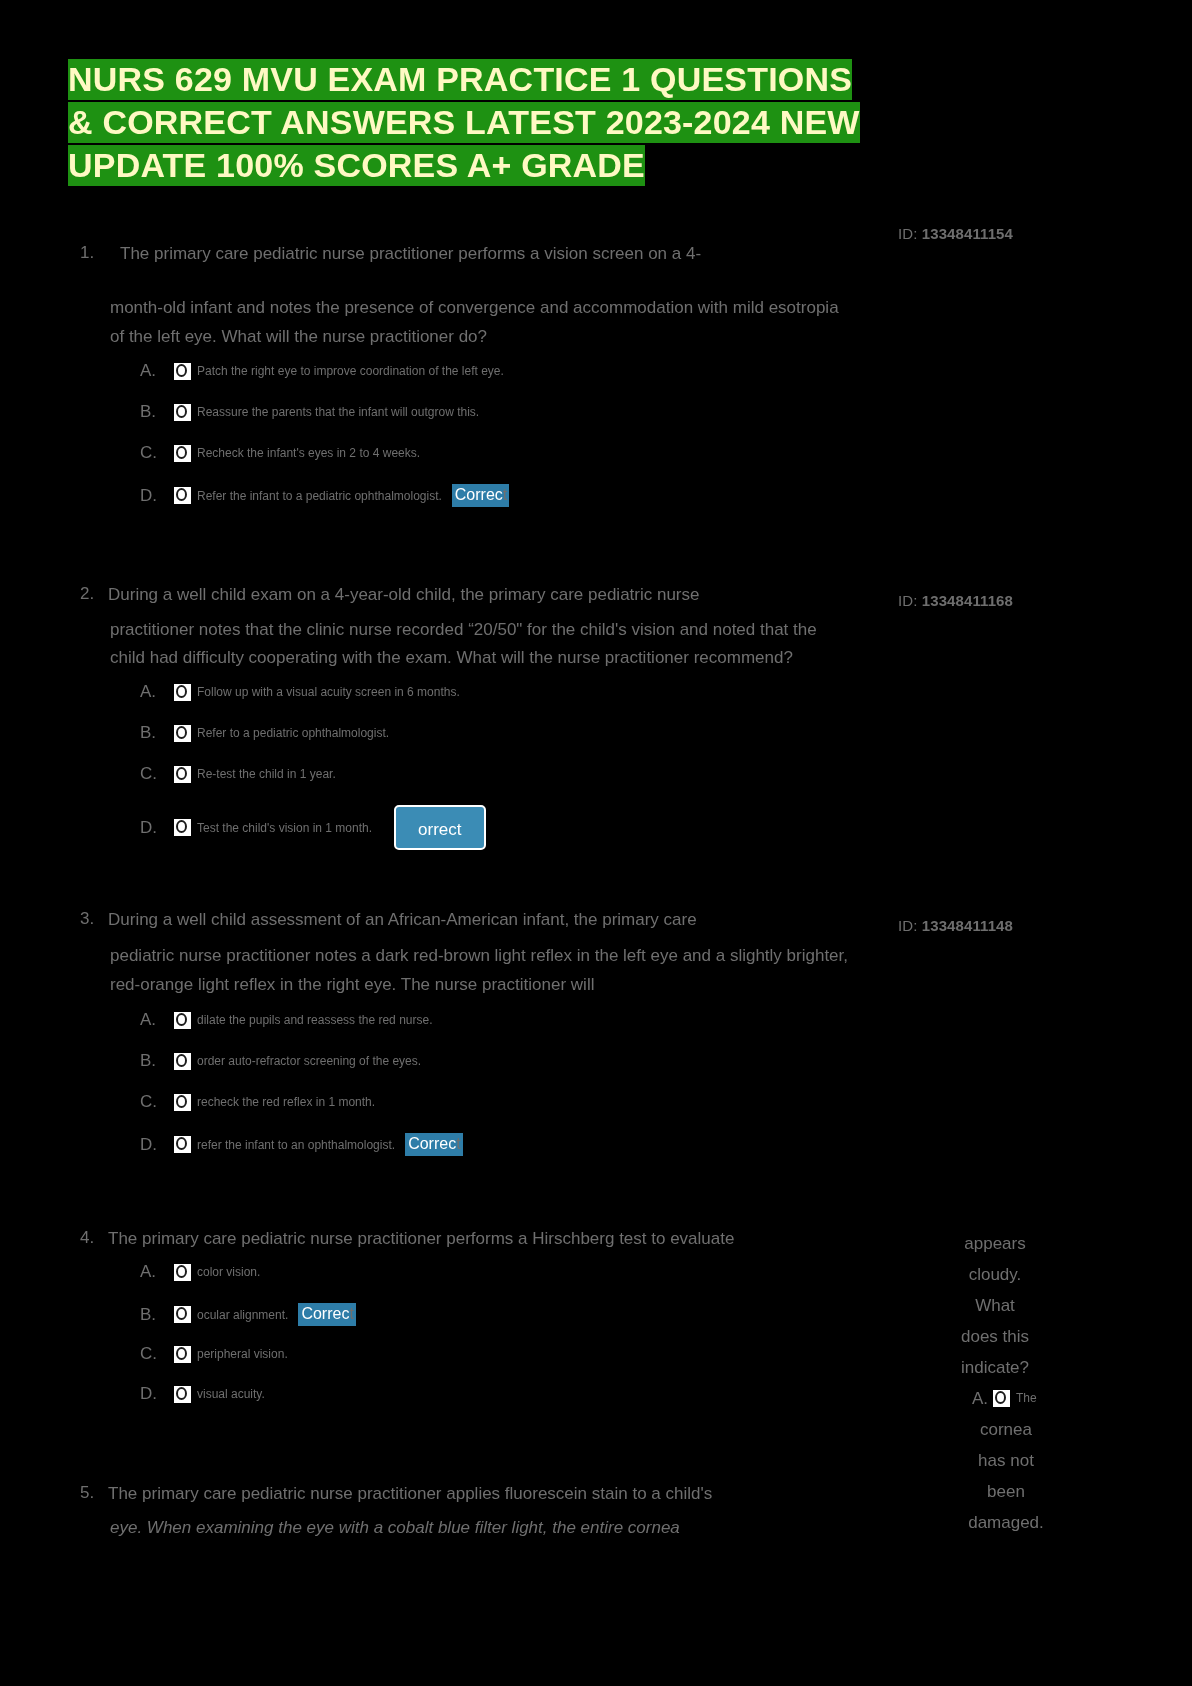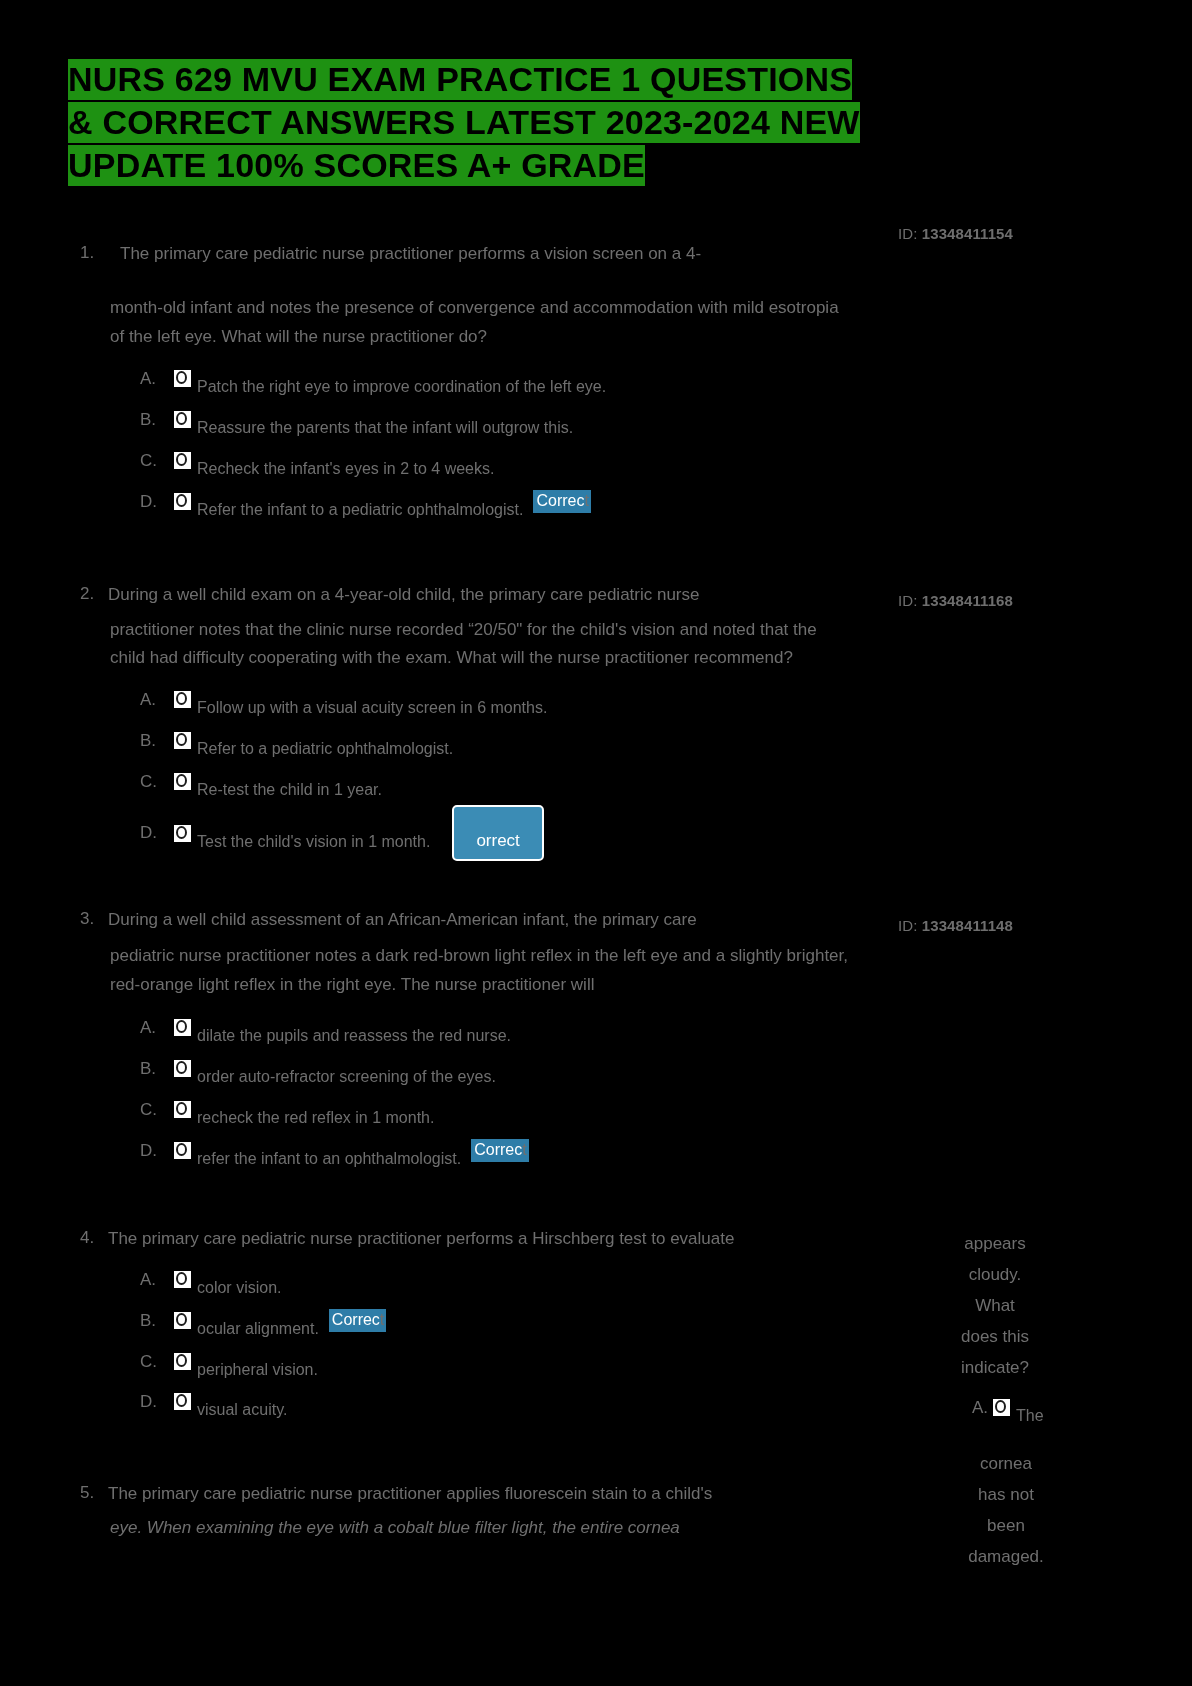--- a/index.html
+++ b/index.html
@@ -36,21 +36,21 @@
     width: 990px;
     font-size: 34px;
     font-weight: bold;
     line-height: 43px;
     letter-spacing: 0.2px;
     color: #3a3a3a;
     text-transform: uppercase;
   }
   .doc-title .hl {
     background: #1e9112;
-    color: #000000;
+    color: #fef9c3;
     box-decoration-break: clone;
     -webkit-box-decoration-break: clone;
     padding: 1px 0 2px 0;
   }
 
   
   .q-block {
     position: absolute;
     left: 68px;
     width: 890px;
@@ -104,24 +104,23 @@
     position: absolute;
     left: 2px;
     top: 1px;
     width: 11px;
     height: 13px;
     border: 2px solid #1c1c1c;
     border-radius: 50%;
     box-sizing: border-box;
   }
   .opt-text {
-    font-size: 16px;
+    font-size: 12px;
     color: #6f6f6f;
     margin-left: 2px;
-    margin-top: 17px;
   }
 
   
   .badge-hl {
     display: inline-block;
     background: #2e7da8;
     color: #ffffff;
     font-size: 16px;
     line-height: 20px;
     padding: 1px 2px 2px 3px;
@@ -134,21 +133,21 @@
 
   
   .badge-btn {
     display: inline-block;
     background: #3b8cb5;
     border: 2px solid #ffffff;
     border-radius: 5px;
     color: #ffffff;
     font-size: 17px;
     line-height: 20px;
-    padding: 24px 22px 8px 22px;
+    padding: 13px 22px 8px 22px;
     margin-left: 22px;
   }
 
   
   .right-col {
     position: absolute;
     left: 945px;
     width: 100px;
     font-size: 17px;
     line-height: 31px;
@@ -312,19 +311,19 @@
     <div class="rc-line">appears</div>
     <div class="rc-line">cloudy.</div>
     <div class="rc-line">What</div>
     <div class="rc-line">does this</div>
     <div class="rc-line">indicate?</div>
     <div class="rc-opt">
       <span class="opt-letter">A.</span>
       <span class="radio"></span>
       <span class="opt-text">The</span>
     </div>
-    <div class="rc-line" style="padding-left:22px;margin-top:17px;">cornea</div>
+    <div class="rc-line" style="padding-left:22px;">cornea</div>
     <div class="rc-line" style="padding-left:22px;">has not</div>
     <div class="rc-line" style="padding-left:22px;">been</div>
     <div class="rc-line" style="padding-left:22px;">damaged.</div>
   </div>
 
 </div>
 
 </body></html>

